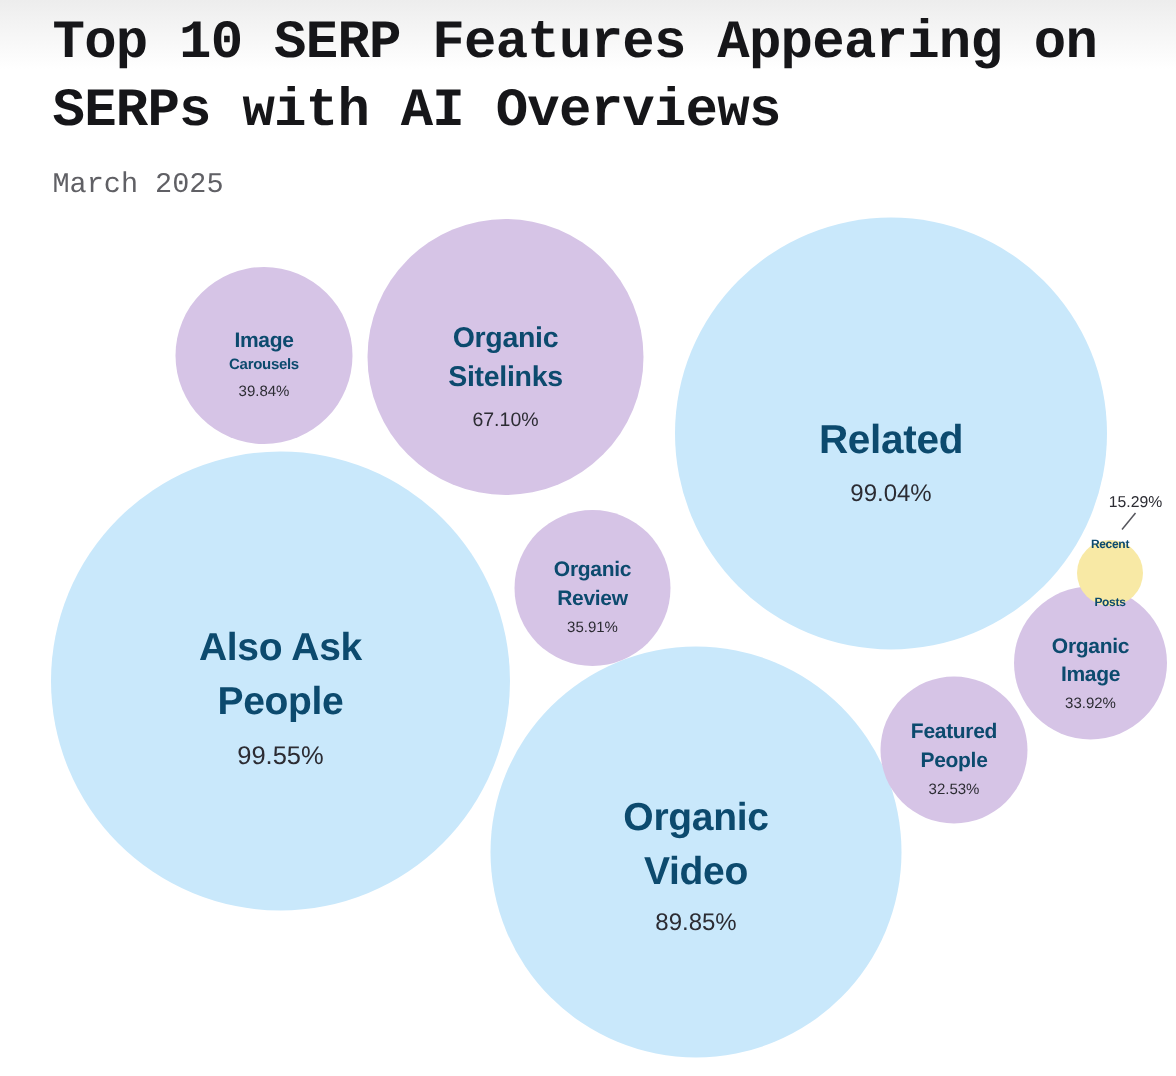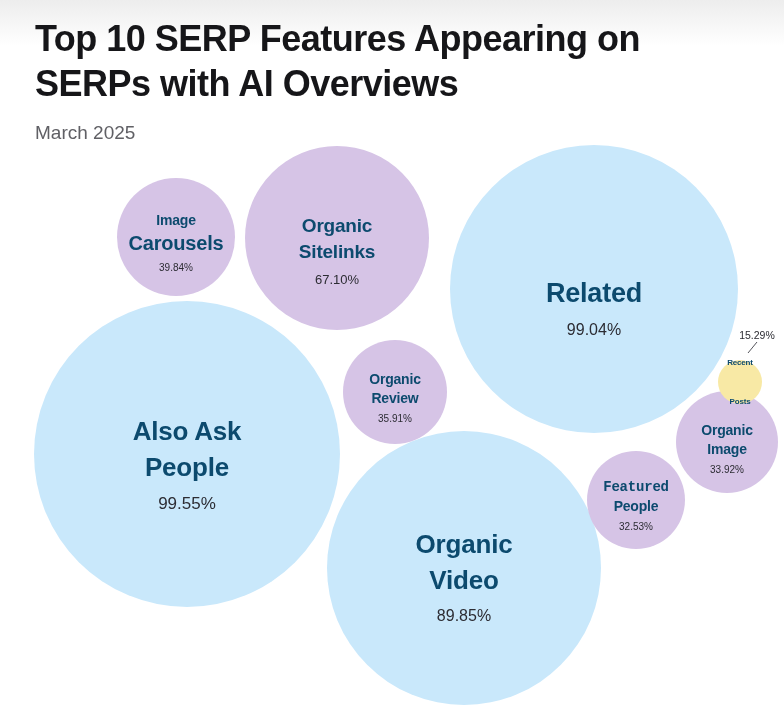--- a/index.html
+++ b/index.html
@@ -2,21 +2,21 @@
 <html><head>
 <meta charset="utf-8">
 <style>
   * { margin:0; padding:0; box-sizing:border-box; }
   html,body { background:#ffffff; }
   body { font-family:"Liberation Sans", sans-serif; }
   .stage {
     position:relative; width:784px; height:717px; overflow:hidden;
     background:linear-gradient(180deg, #ededed 0px, #ffffff 46px);
   }
-  .chart-header { position:absolute; left:35px; top:16px; width:720px; }
+  .chart-header { position:absolute; left:35px; top:6px; width:720px;font-family:Liberation Mono, monospace; }
   .chart-title {
     font-size:36px; line-height:1.25; font-weight:700;
     letter-spacing:-0.5px; color:#161619;
   }
   .chart-subtitle { margin-top:16px; font-size:19px; font-weight:400; color:#606065; }
   #bubble-area { position:absolute; inset:0; }
   .bubble {
     position:absolute; border-radius:50%;
     display:flex; align-items:center; justify-content:center;
   }
@@ -61,41 +61,41 @@
       <div class="bubble" style="left: 245px; top: 146px; height: 184px; width: 184px; background: rgb(214, 196, 230);">
         <div class="bubble-text" style="transform: translateY(12px);">
           <div class="bubble-name" style="font-size: 19px;">Organic</div>
           <div class="bubble-name" style="font-size: 19px;">Sitelinks</div>
           <div class="bubble-pct" style="font-size: 13px;">67.10%</div>
         </div>
       </div>
       <div class="bubble" style="left: 117px; top: 178px; height: 118px; width: 118px; background: rgb(214, 196, 230);">
         <div class="bubble-text" style="transform: translateY(5px);">
           <div class="bubble-name" style="font-size: 14px;">Image</div>
-          <div class="bubble-name" style="font-size: 20px; text-align: center;">Carousels</div>
+          <div class="bubble-name" style="font-size: 10px; text-align: center;">Carousels</div>
           <div class="bubble-pct" style="font-size: 10px;">39.84%</div>
         </div>
       </div>
       <div class="bubble" style="left: 343px; top: 340px; height: 104px; width: 104px; background: rgb(214, 196, 230);">
         <div class="bubble-text" style="transform: translateY(5px);">
           <div class="bubble-name" style="font-size: 14px;">Organic</div>
           <div class="bubble-name" style="font-size: 14px;">Review</div>
           <div class="bubble-pct" style="font-size: 10px;">35.91%</div>
         </div>
       </div>
       <div class="bubble" style="left: 676px; top: 391px; height: 102px; width: 102px; background: rgb(214, 196, 230);">
         <div class="bubble-text" style="transform: translateY(6px);">
           <div class="bubble-name" style="font-size: 14px;">Organic</div>
           <div class="bubble-name" style="font-size: 14px;">Image</div>
           <div class="bubble-pct" style="font-size: 10px;">33.92%</div>
         </div>
       </div>
       <div class="bubble" style="left: 587px; top: 451px; height: 98px; width: 98px; background: rgb(214, 196, 230);">
         <div class="bubble-text" style="transform: translateY(5px);">
-          <div class="bubble-name" style="font-size: 14px; font-family: Liberation Mono, monospace;">Featured</div>
+          <div class="bubble-name" style="font-size: 14px;">Featured</div>
           <div class="bubble-name" style="font-size: 14px;">People</div>
           <div class="bubble-pct" style="font-size: 10px;">32.53%</div>
         </div>
       </div>
       <div class="bubble" style="left: 718px; top: 360px; height: 44px; width: 44px; background: rgb(248, 233, 165);">
         <div class="bubble-text" style="transform: translateY(0px);">
           <div class="bubble-name" style="font-size: 8px;">Recent</div>
           <div class="bubble-name" style="font-size: 8px; margin-top: 28px;">Posts</div>
         </div>
       </div>

